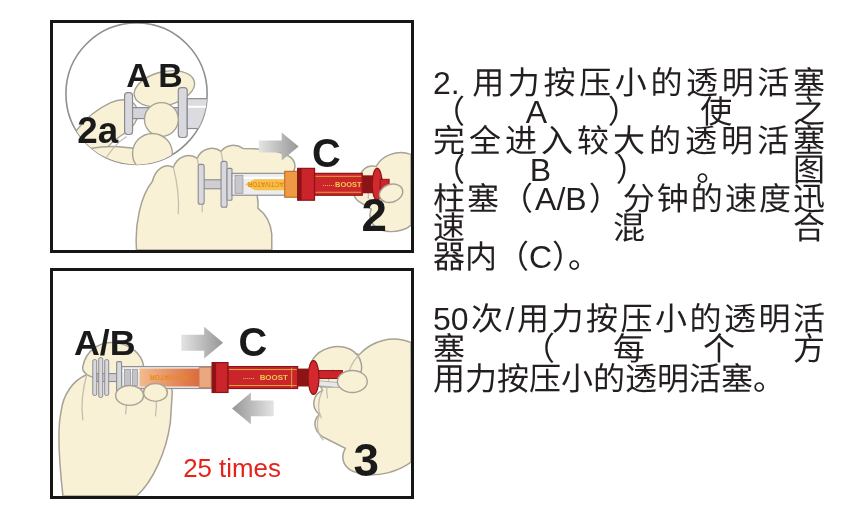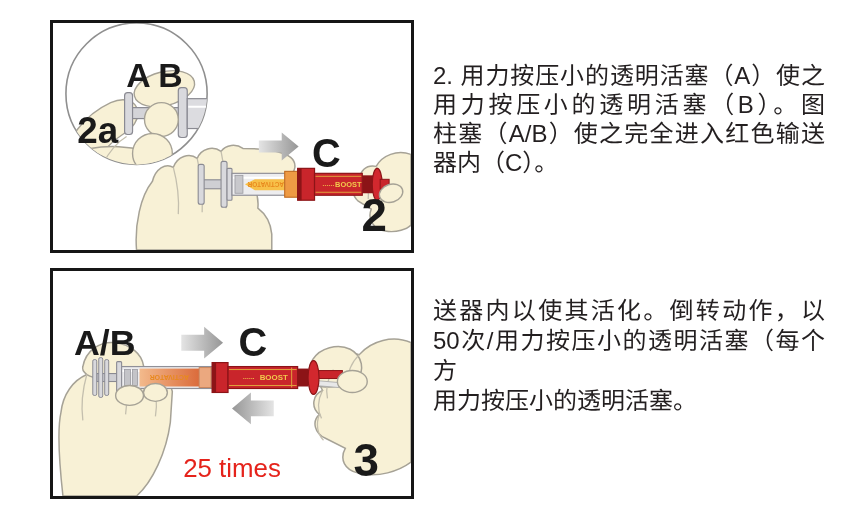--- a/index.html
+++ b/index.html
@@ -8,21 +8,21 @@
     font-family:"Liberation Sans","DejaVu Sans",sans-serif;
   }
   .panel{
     position:absolute;background:#ffffff;border:3px solid #161616;box-sizing:border-box;
   }
   #panel-step2{left:50px;top:20px;width:364px;height:233px;}
   #panel-step3{left:50px;top:268px;width:364px;height:231px;}
   .panel svg{display:block;width:100%;height:100%;}
   .instr{
     position:absolute;left:433px;width:392px;color:#231F20;
-    font-size:24px;font-family:"Liberation Sans","DejaVu Sans",sans-serif;
+    font-size:32px;font-family:"Liberation Sans","DejaVu Sans",sans-serif;margin-top:8px;
   }
   #instr-step2{top:61px;line-height:29px;}
   #instr-step3{top:296px;line-height:30px;}
   .instr .line{text-align:justify;text-align-last:justify;}
   .instr .line:last-child{text-align-last:left;}
   .fig-label{font-family:"Liberation Sans","DejaVu Sans",sans-serif;font-weight:bold;fill:#1a1a1a;}
   .mix-label{font-family:"Liberation Sans","DejaVu Sans",sans-serif;fill:#E5231B;}
   .tube-txt{font-family:"Liberation Sans","DejaVu Sans",sans-serif;font-weight:bold;fill:#F2C94C;}
   .act-txt{font-family:"Liberation Sans","DejaVu Sans",sans-serif;font-weight:bold;fill:#E8891E;}
 </style>
@@ -174,22 +174,21 @@
 
   <text x="52" y="84" class="fig-label" font-size="36" text-anchor="middle">A/B</text>
   <text x="201" y="85" class="fig-label" font-size="40" text-anchor="middle">C</text>
   <text x="180" y="207" class="mix-label" font-size="26" text-anchor="middle">25 times</text>
   <text x="315" y="206" class="fig-label" font-size="46" text-anchor="middle">3</text>
 </svg>
 </div>
 
 <div class="instr" id="instr-step2">
   <div class="line">2. 用力按压小的透明活塞（A）使之</div>
-  <div class="line">用力按压小的透明活塞（B）。图</div>
-  <div class="line">柱塞（A/B）使之完全进入红色输送</div>
+  <div class="line">完全进入较大的透明活塞（B）。图</div>
+  <div class="line">柱塞（A/B）分钟的速度迅速混合</div>
   <div class="line">器内（C）。</div>
 </div>
 
 <div class="instr" id="instr-step3">
-  <div class="line">送器内以使其活化。倒转动作，以</div>
   <div class="line">50次/用力按压小的透明活塞（每个方</div>
   <div class="line">用力按压小的透明活塞。</div>
 </div>
 
 </body></html>

